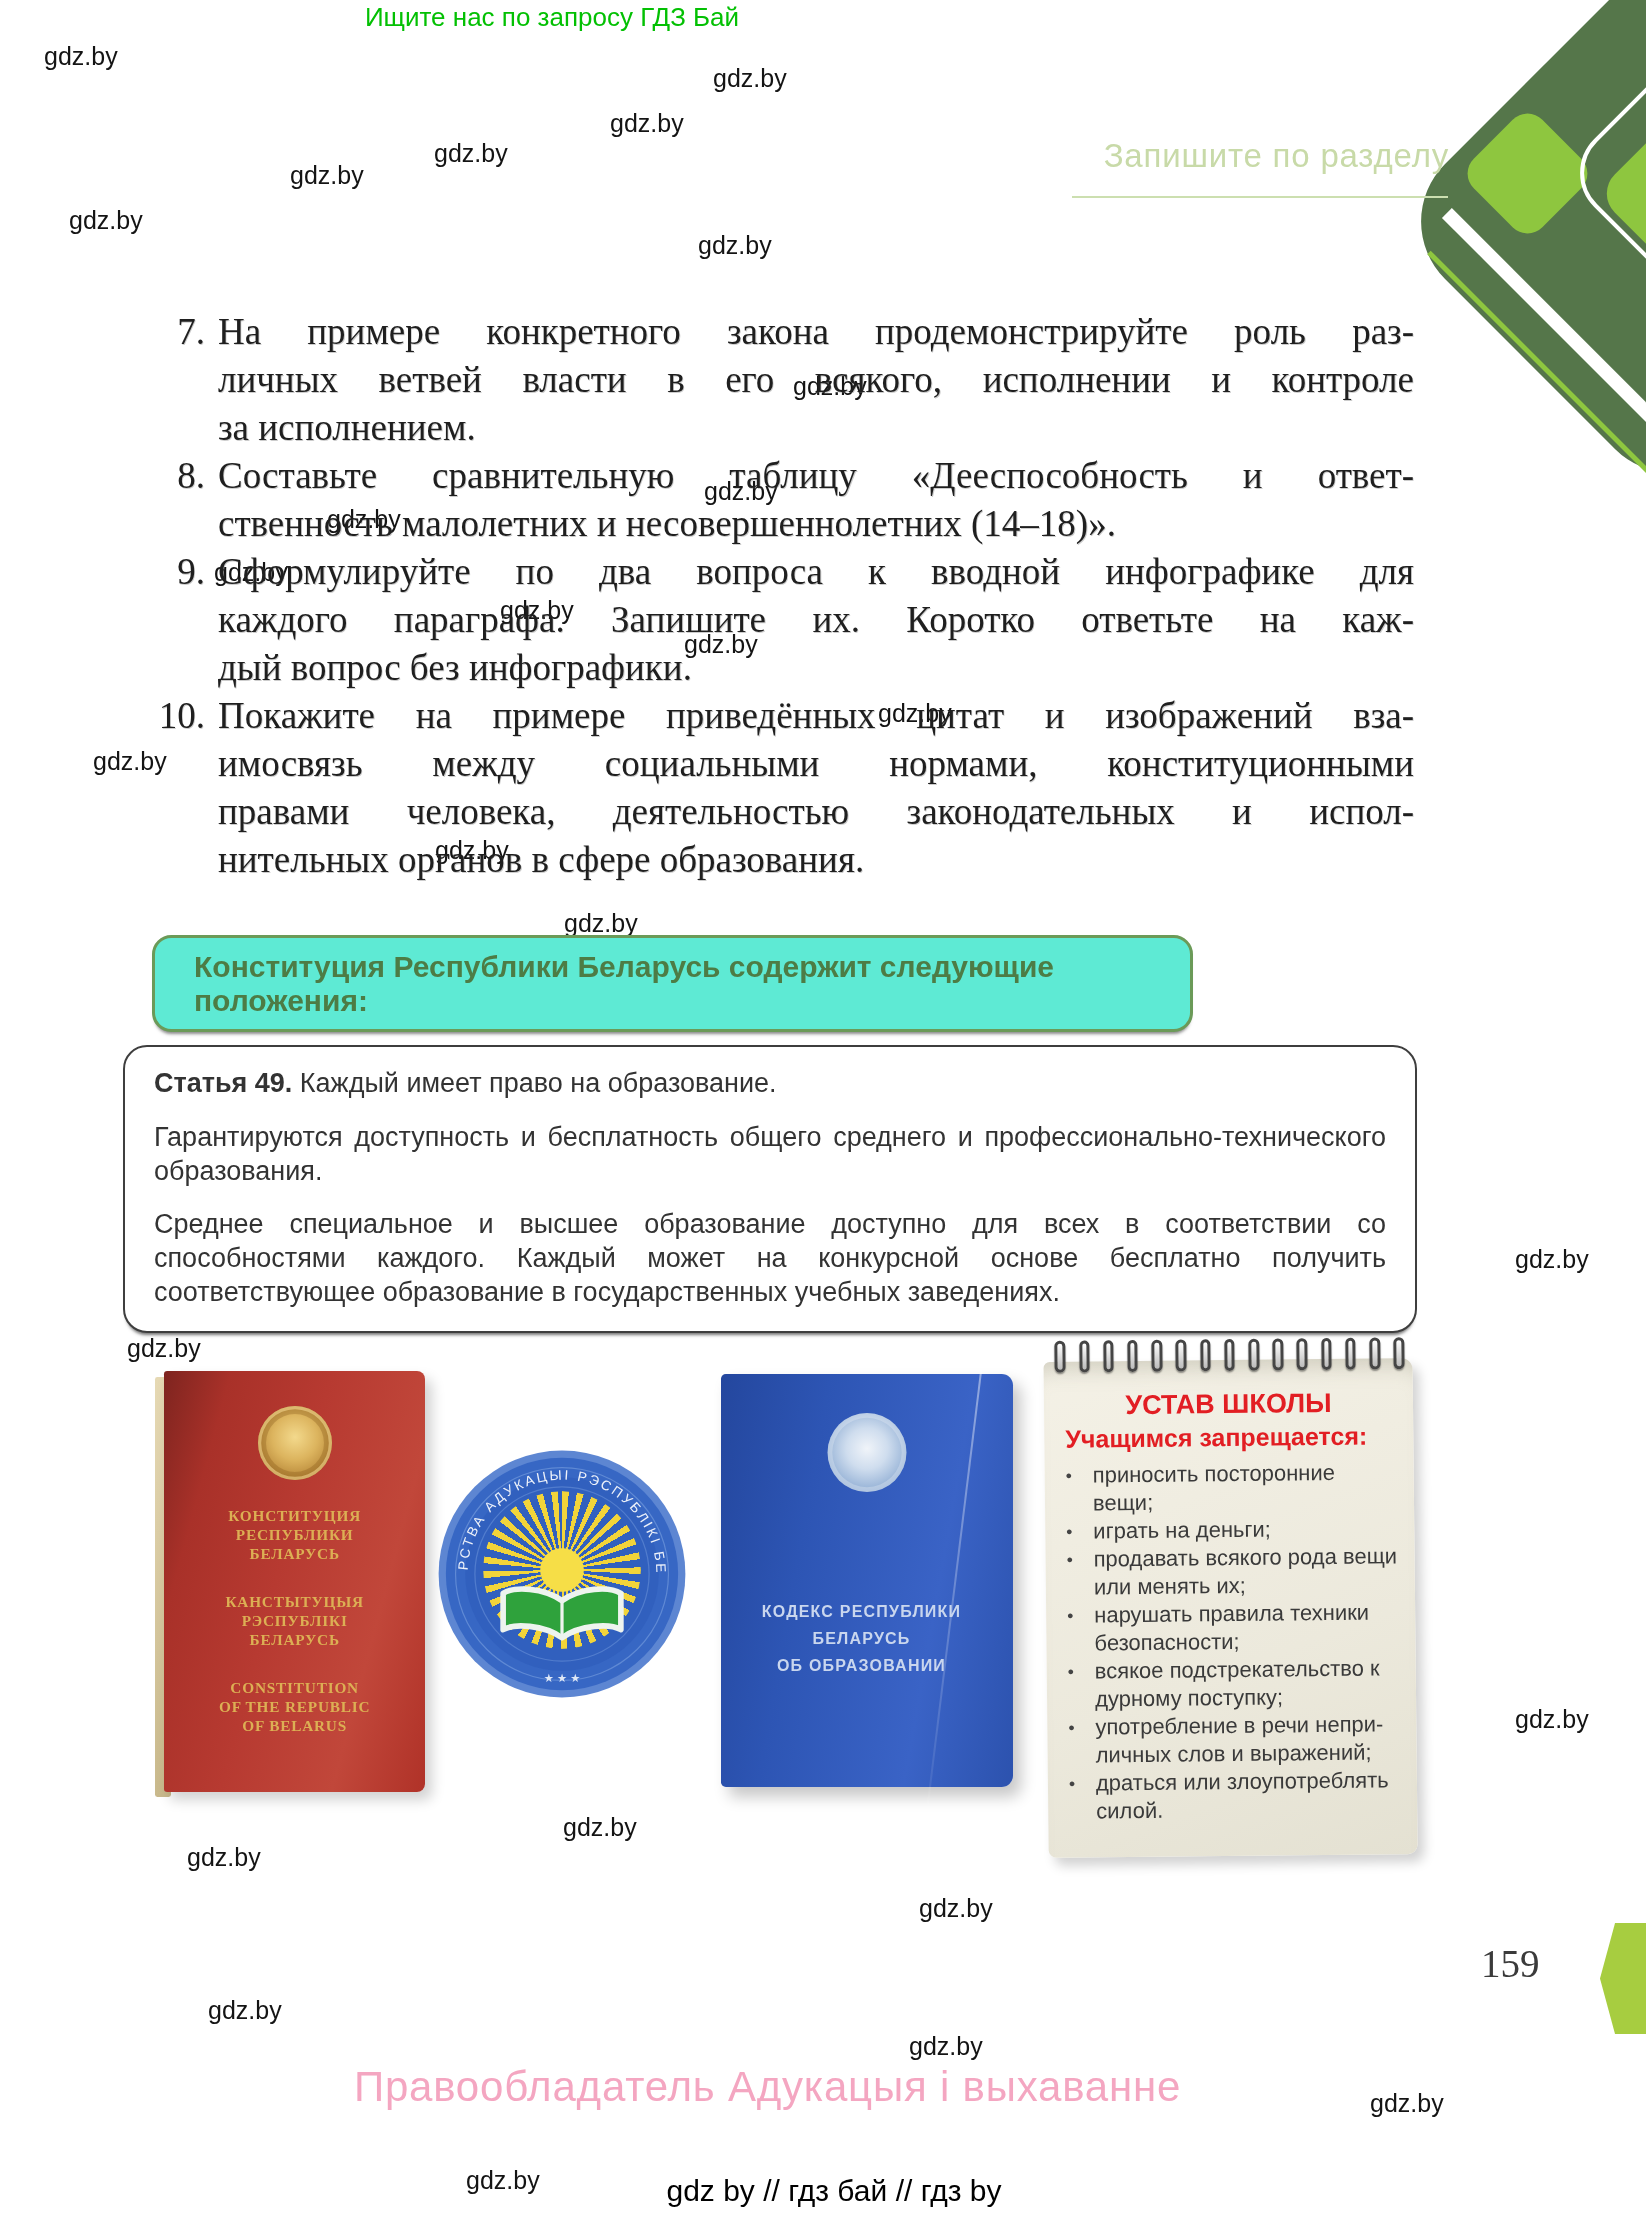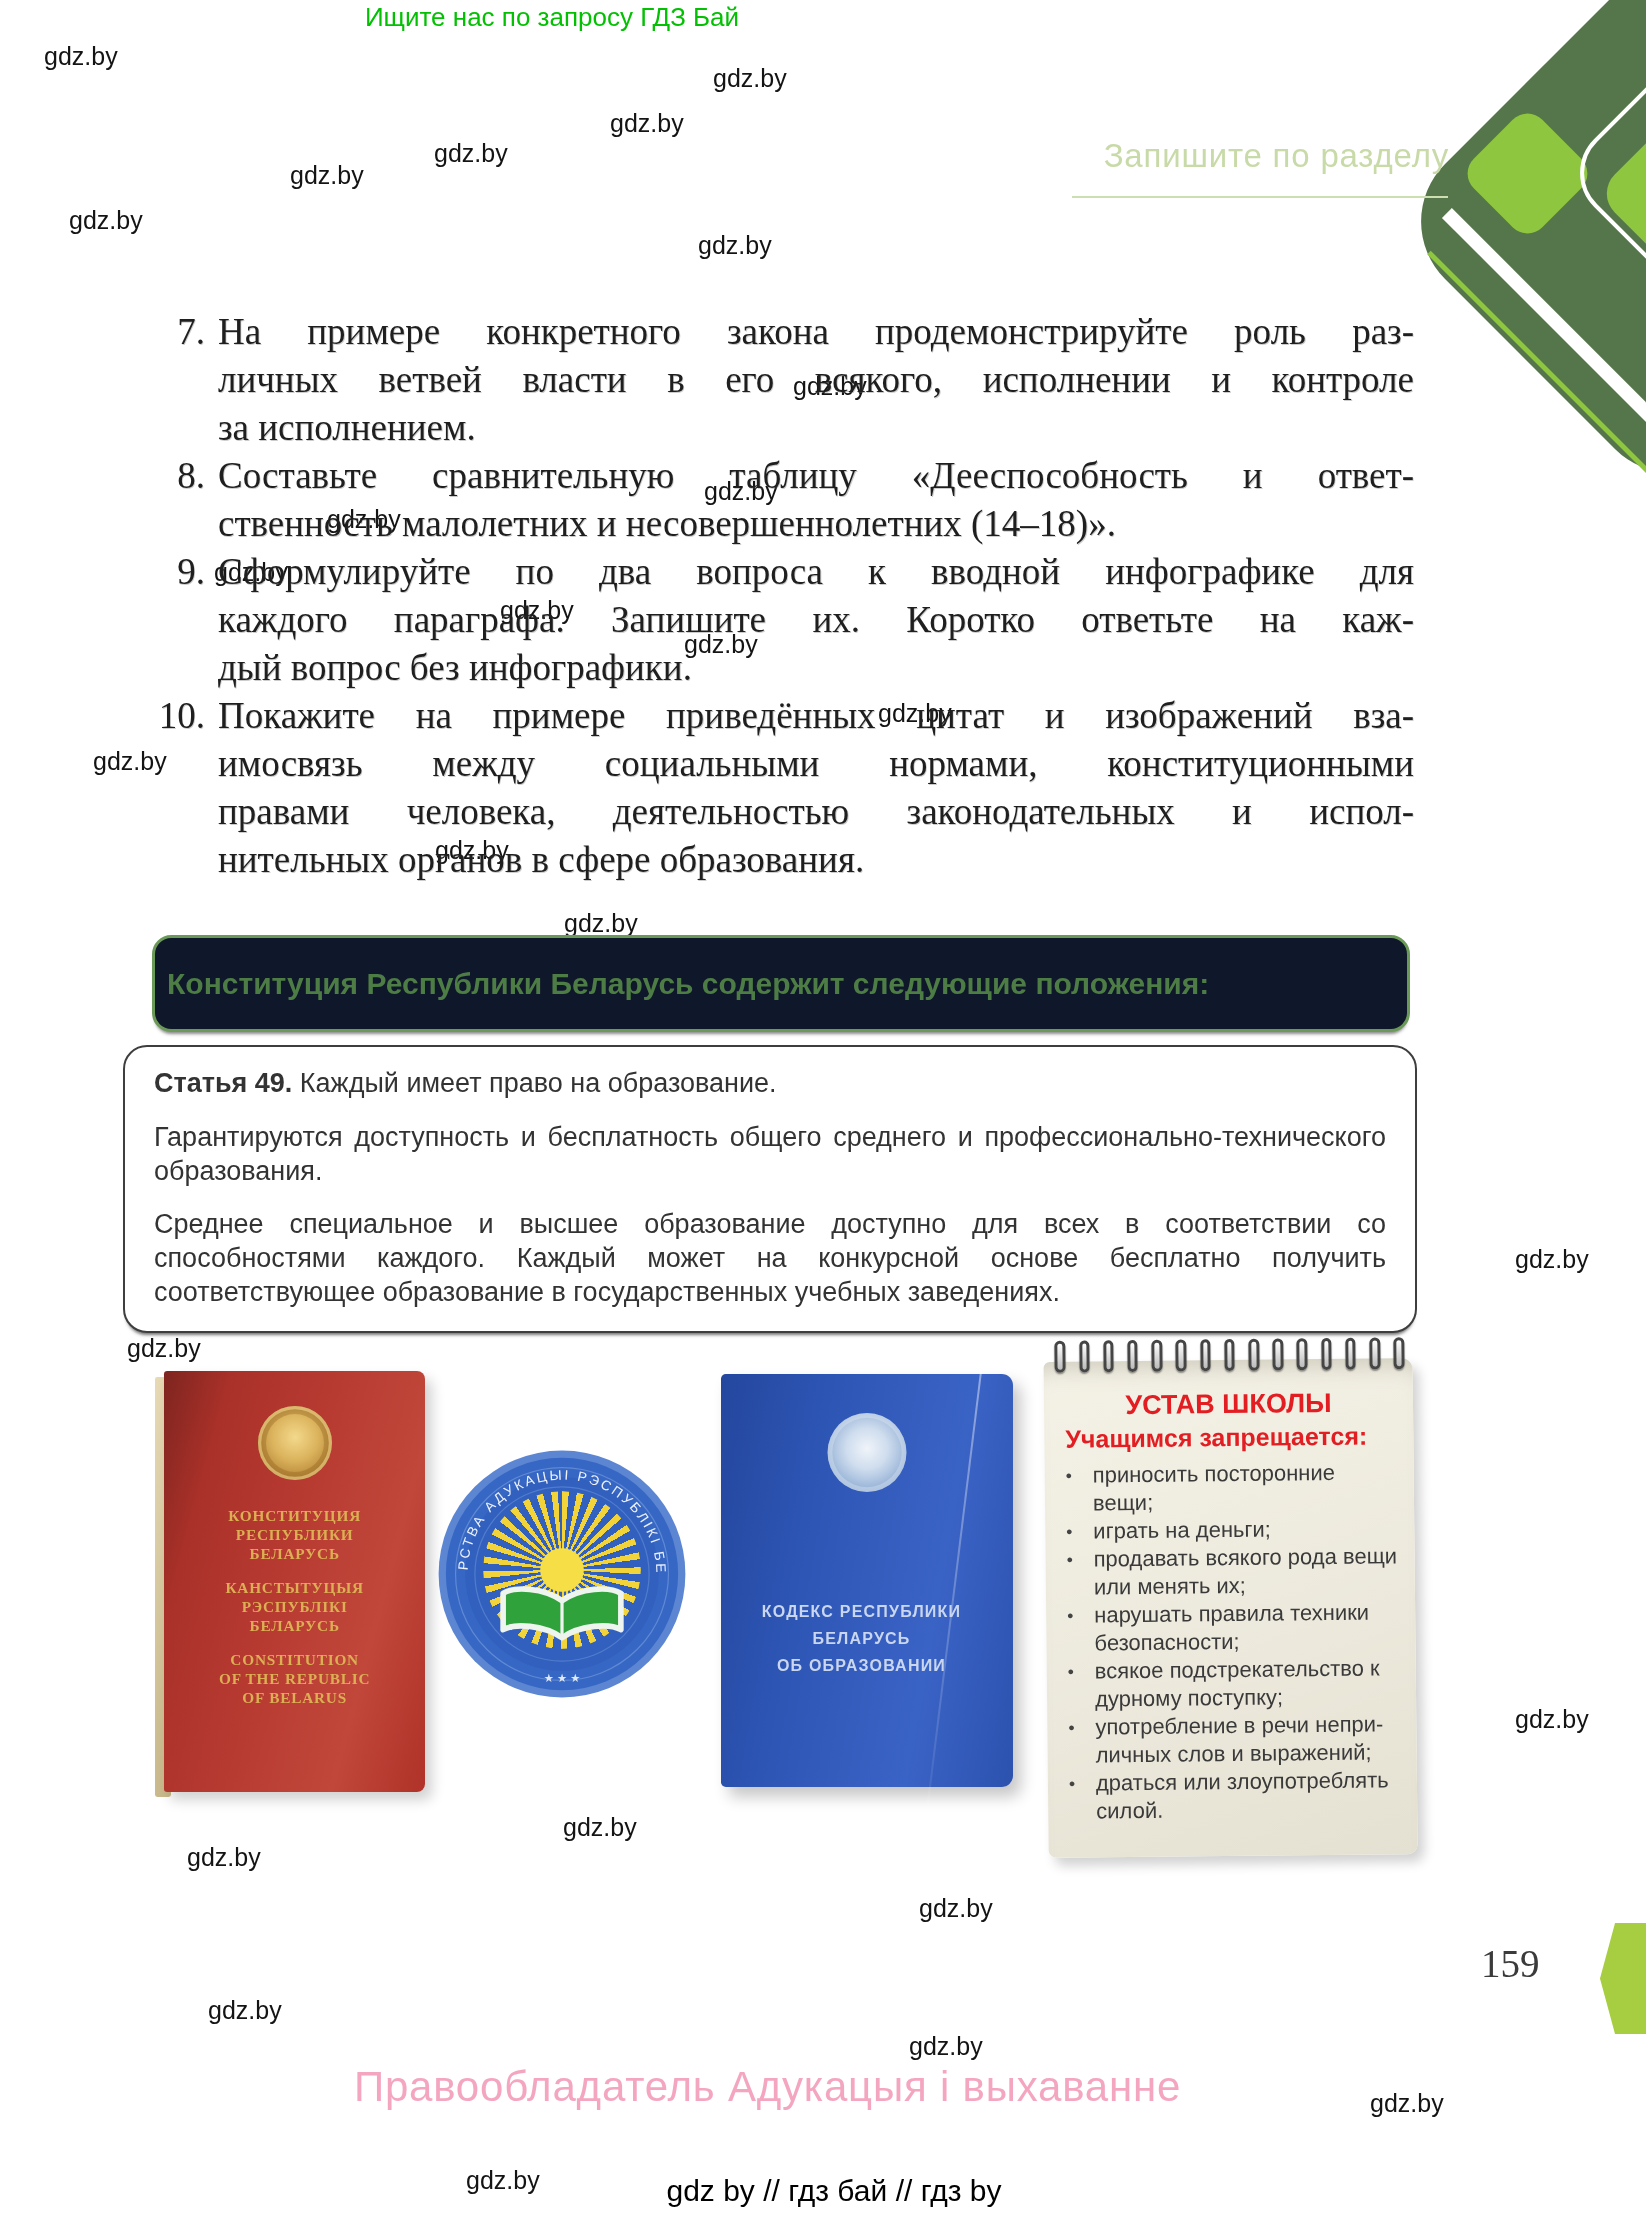--- a/index.html
+++ b/index.html
@@ -43,24 +43,24 @@
     font-family:"Liberation Serif","DejaVu Serif",serif; color:#1f1f1f;
     text-shadow:0.8px 0.8px 0 rgba(110,110,110,0.35); }
   .question { display:flex; }
   .q-num { width:60px; min-width:60px; text-align:right; padding-right:13px;
     font-size:37px; line-height:48px; }
   .q-lines { flex:1; }
   .q-line { font-size:37px; line-height:48px; }
   .q-line.stretch { text-align:justify; text-align-last:justify; }
   
   .const-banner {
-    position:absolute; left:152px; top:935px; width:1258px; height:97px;
+    position:absolute; left:152px; top:935px; width:1041px; height:97px;
     border:3.2px solid #6b9a58; border-radius:19.3px; box-sizing:border-box;
-    display:flex; align-items:center; padding:0 12px;
-    box-shadow:0 4.8px 3.2px -3.2px rgba(60,60,60,0.6); background:#0f172a;
+    display:flex; align-items:center; padding:0 39px;
+    box-shadow:0 4.8px 3.2px -3.2px rgba(60,60,60,0.6); background:#5eead4;
   }
   .const-banner .title { font-size:30px; font-weight:bold; color:#4d7c45; }
   
   .article-box {
     position:absolute; left:123px; top:1045px; width:1294px; box-sizing:border-box;
     border:2.4px solid #3e3e3e; border-radius:24px; padding:19.3px 29px 22.6px 29px;
     box-shadow:0 4.8px 3.2px -3.2px rgba(60,60,60,0.7); background:#fff;
     font-size:27px; line-height:34px; color:#333;
   }
   .article-box p { margin:0; }
@@ -75,21 +75,21 @@
   .rb-cover { position:absolute; left:11.3px; top:4.8px; right:0; bottom:13px;
     background:linear-gradient(105deg,#7e241f 0%,#a93129 18%,#b73a31 45%,#c1473a 75%,#b03228 100%);
     border-radius:3.2px 8px 8px 3.2px; box-shadow:6.4px 8px 13px rgba(0,0,0,0.18); }
   .rb-emblem { position:absolute; left:50%; transform:translateX(-50%); top:35px;
     width:74px; height:74px; border-radius:50%;
     background:radial-gradient(circle at 50% 42%, #f3d98c 0%, #dcb45e 40%, #b9893a 72%, #a5762c 100%);
     box-shadow:inset 0 0 0 3.2px rgba(255,230,160,0.5), inset 0 0 0 8px rgba(140,95,30,0.35); }
   .rb-text { position:absolute; top:135px; left:0; right:0; text-align:center;
     color:#dcaf54; font-weight:bold; font-size:15.3px; line-height:19.3px; letter-spacing:0.8px;
     font-family:"Liberation Serif",serif; filter:blur(0.2px); }
-  .rb-group + .rb-group { margin-top:14px; }
+  .rb-group + .rb-group { margin-top:28px; }
   
   .seal { left:437px; top:1449px; width:250px; height:250px; }
   .seal svg { position:absolute; left:0; top:0; }
   .sun { position:absolute; left:46px; top:42px; width:158px; height:158px; border-radius:50%;
     background:
       radial-gradient(circle, #f6de47 0 19%, rgba(246,222,71,0) 20%),
       repeating-conic-gradient(from 0deg, #f2d43a 0deg 5deg, rgba(242,212,58,0) 5deg 11deg);
     -webkit-mask:radial-gradient(circle,#000 0 70%,transparent 72%);
     mask:radial-gradient(circle,#000 0 70%,transparent 72%); }
   

